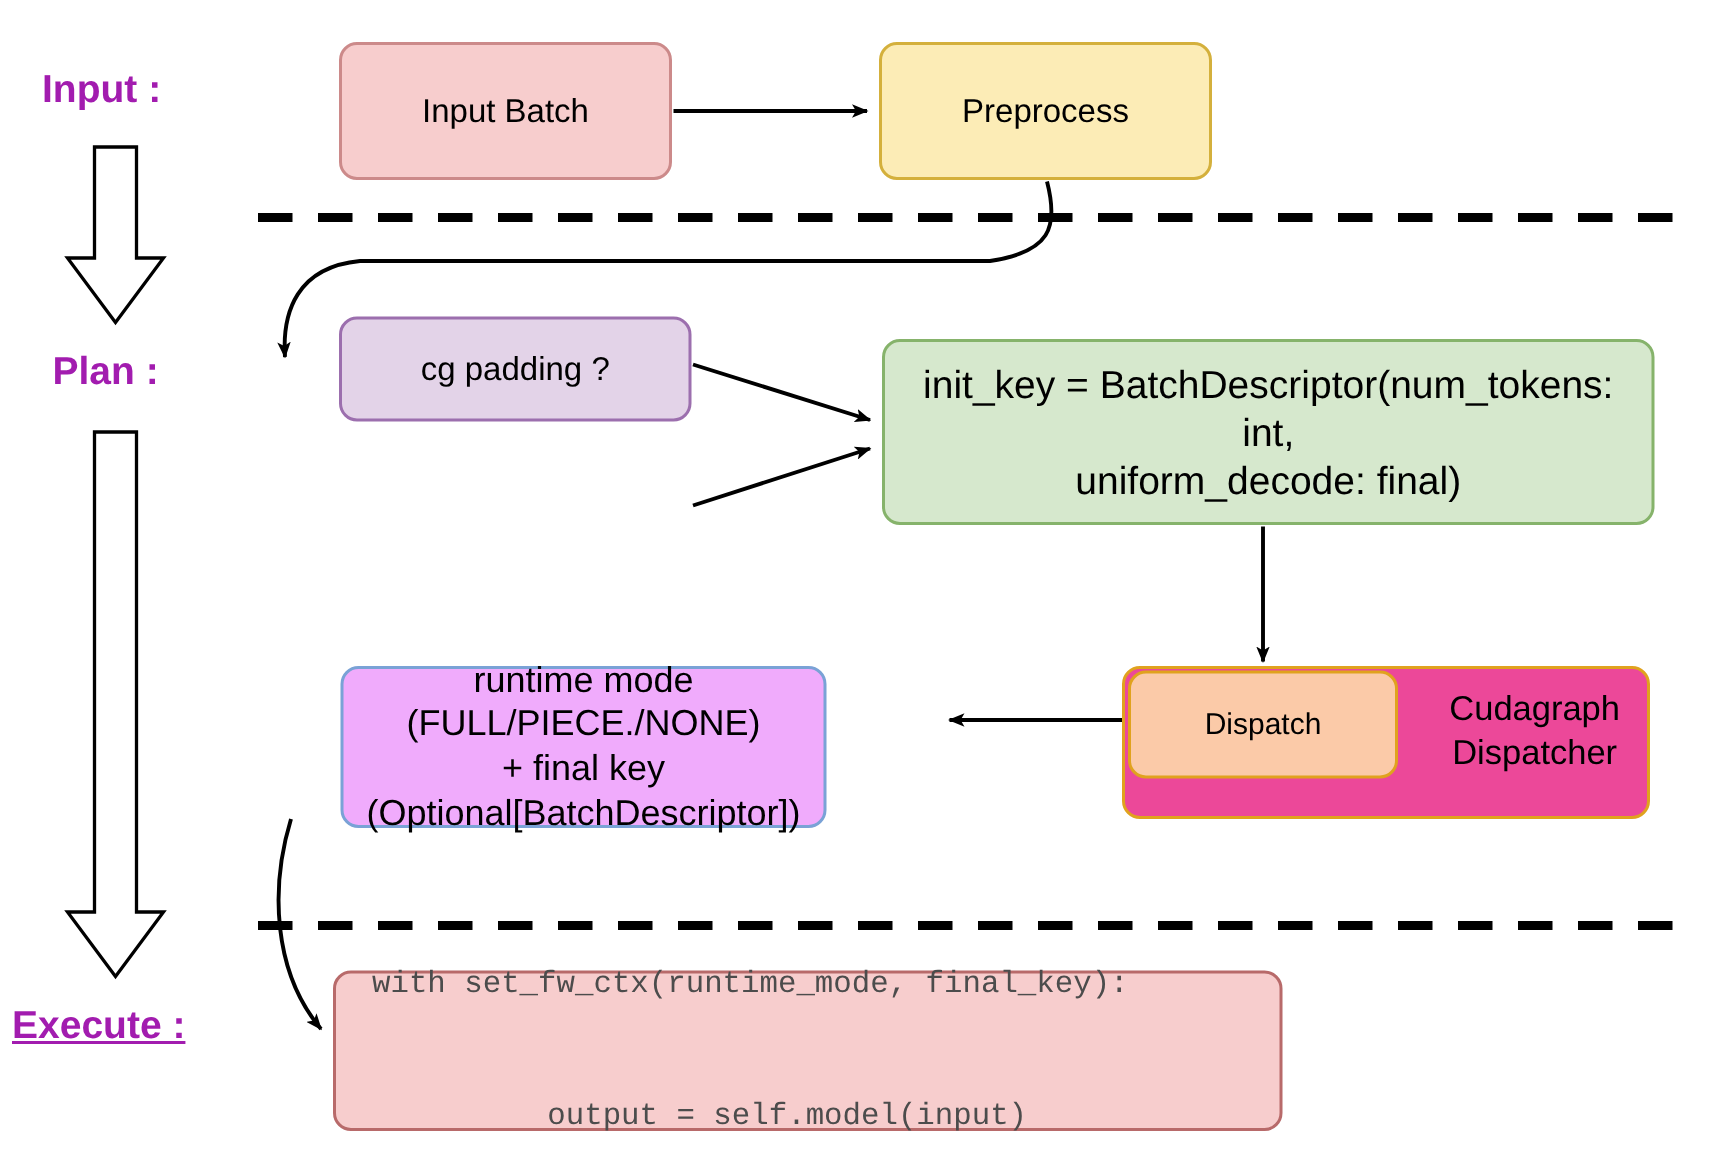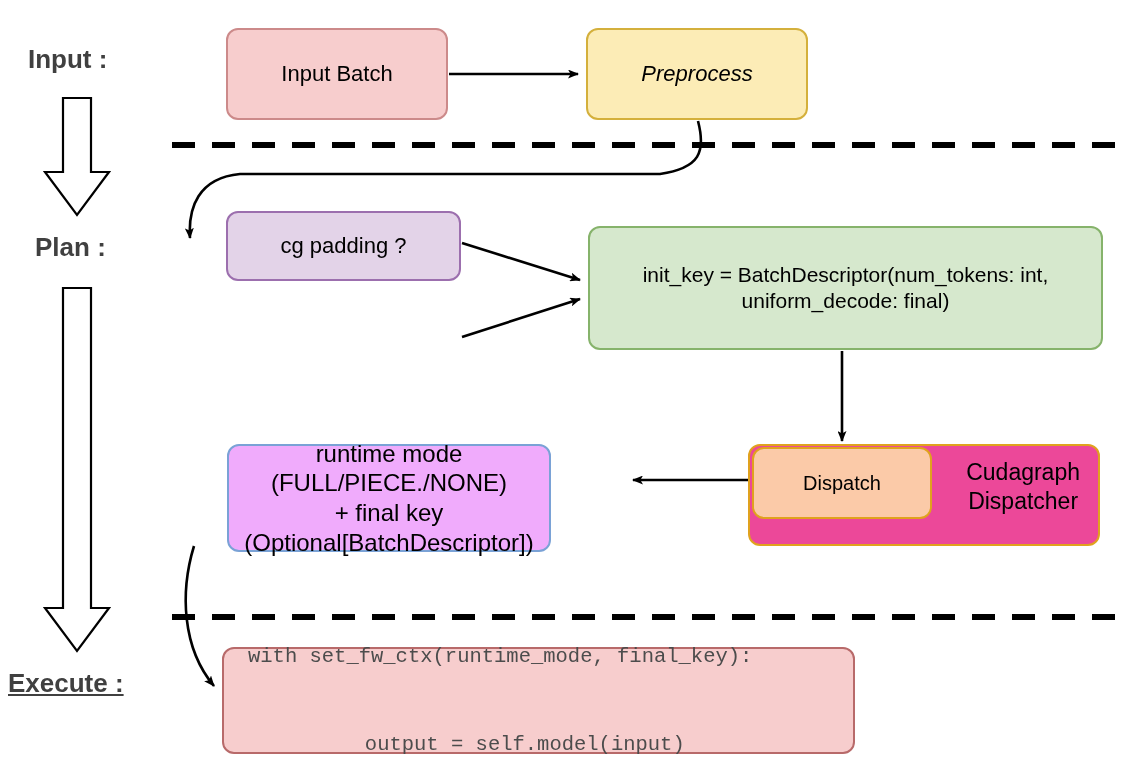--- a/index.html
+++ b/index.html
@@ -21,21 +21,21 @@
     top: 0;
     width: 1142px;
     height: 770px;
     pointer-events: none;
   }
   .stage-label {
     position: absolute;
     font-family: "Liberation Sans", sans-serif;
     font-weight: bold;
     font-size: 26px;
-    color: #404040;
+    color: #a21caf;
     white-space: nowrap;
   }
   .node {
     position: absolute;
     box-sizing: border-box;
     display: flex;
     align-items: center;
     justify-content: center;
     text-align: center;
     border-radius: 12px;
@@ -44,33 +44,33 @@
     font-family: "Liberation Sans", sans-serif;
     color: #000000;
     line-height: 1.24;
   }
   .node-input-batch {
     left: 226px; top: 28px; width: 222px; height: 92px;
     background: #f7cdcd; border-color: #cc8a8a; font-size: 22px;
   }
   .node-preprocess {
     left: 586px; top: 28px; width: 222px; height: 92px;
-    background: #fcecb6; border-color: #d4b03c; font-size: 22px; font-style: italic;
+    background: #fcecb6; border-color: #d4b03c; font-size: 22px;
   }
   .node-cg-padding {
     left: 226px; top: 211px; width: 235px; height: 70px;
     background: #e3d3e8; border-color: #9c6fae; font-size: 22px;
   }
   .node-uniform-decode {
     left: 226px; top: 299px; width: 235px; height: 70px;
     background: #e3d3e8; border-color: #9c6fae; font-size: 22px;
   }
   .node-init-key {
     left: 588px; top: 226px; width: 515px; height: 124px;
-    background: #d6e8cd; border-color: #86b36b; font-size: 21px;
+    background: #d6e8cd; border-color: #86b36b; font-size: 26px;
     padding: 0 14px;
   }
   .node-runtime-mode {
     left: 227px; top: 444px; width: 324px; height: 108px;
     background: #f0abfc; border-color: #7aa2d6; font-size: 24px;
   }
   .node-dispatcher-outer {
     left: 748px; top: 444px; width: 352px; height: 102px;
     background: #ec4899; border-color: #e0a21e;
     align-items: flex-start; justify-content: flex-end;

